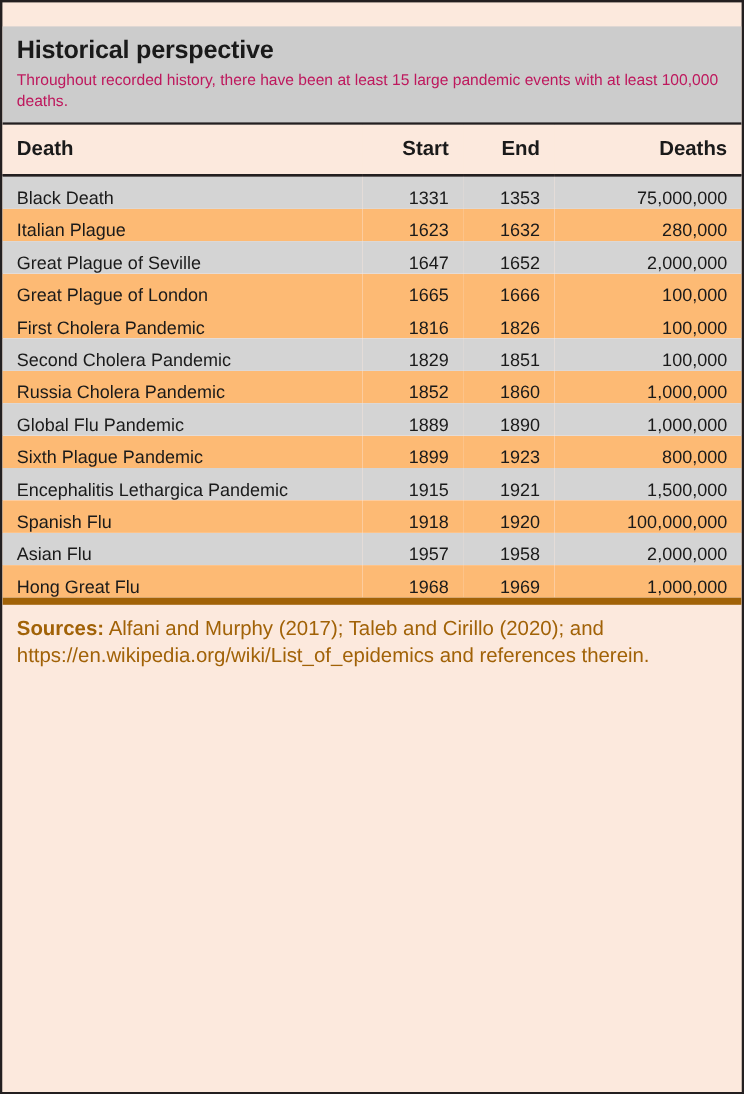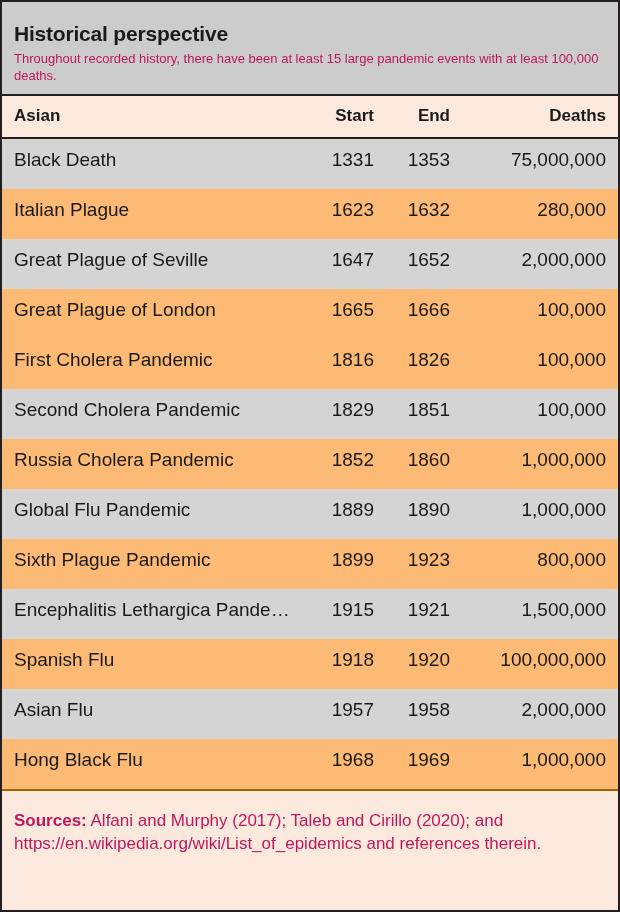--- a/index.html
+++ b/index.html
@@ -18,22 +18,23 @@
     width: 620px;
     height: 912px;
     border: 2px solid #231f20;
     background: #fce9dd;
     display: flex;
     flex-direction: column;
     overflow: hidden;
   }
   .header-block {
     background: #cccccc;
-    padding: 20px 12px 10px 12px;
+    padding: 8px 12px 10px 12px;
     border-bottom: 2px solid #231f20;
+    margin-top: 20px;
   }
   .title {
     font-size: 21px;
     font-weight: bold;
     color: #1a1a1a;
     line-height: 1.15;
     margin: 0 0 4px 0;
     letter-spacing: -0.2px;
   }
   .subtitle {
@@ -54,44 +55,44 @@
     background: #fce9dd;
     padding: 10px 12px 11px 12px;
     border-bottom: 2px solid #231f20;
     text-align: right;
     white-space: nowrap;
   }
   table.data th.col-event {
     text-align: left;
   }
   table.data td {
-    font-size: 19px;
+    font-size: 15px;
     color: #1a1a1a;
-    padding: 10px 12px 18px 12px;
+    padding: 10px 12px 0 12px;
     text-align: right;
     white-space: nowrap;
     overflow: hidden;
     text-overflow: ellipsis;
   }
   table.data td.col-event {
     text-align: left;
   }
   tr.row-odd td { background: #d4d4d4; }
   tr.row-even td { background: #fdba74; }
   .col-w-event { width: 300px; }
   .col-w-start { width: 84px; }
   .col-w-end   { width: 76px; }
   .col-w-deaths{ width: 156px; }
   .sources {
-    border-top: 2px solid #a16207;
+    border-top: 6px solid #a16207;
     background: #fce9dd;
-    padding: 19px 12px 10px 12px;
+    padding: 9px 12px 10px 12px;
     font-size: 17px;
     line-height: 1.33;
-    color: #be185d;
+    color: #a16207;
     flex: 1 1 auto;
     word-break: break-word;
   }
   .sources b { font-weight: bold; }
 </style>
 </head>
 <body>
 
 <div class="panel">
 
@@ -102,21 +103,21 @@
 
   <table class="data">
     <colgroup>
       <col class="col-w-event">
       <col class="col-w-start">
       <col class="col-w-end">
       <col class="col-w-deaths">
     </colgroup>
     <thead>
       <tr>
-        <th class="col-event">Asian</th>
+        <th class="col-event">Death</th>
         <th>Start</th>
         <th>End</th>
         <th>Deaths</th>
       </tr>
     </thead>
     <tbody>
       <tr class="row-odd">
         <td class="col-event">Black Death</td>
         <td>1331</td>
         <td>1353</td>
@@ -182,21 +183,21 @@
         <td>1920</td>
         <td>100,000,000</td>
       </tr>
       <tr class="row-odd">
         <td class="col-event">Asian Flu</td>
         <td>1957</td>
         <td>1958</td>
         <td>2,000,000</td>
       </tr>
       <tr class="row-even">
-        <td class="col-event">Hong Black Flu</td>
+        <td class="col-event">Hong Great Flu</td>
         <td>1968</td>
         <td>1969</td>
         <td>1,000,000</td>
       </tr>
     </tbody>
   </table>
 
   <div class="sources">
     <b>Sources:</b><span> Alfani and Murphy (2017); Taleb and Cirillo (2020); and https://en.wikipedia.org/wiki/List_of_epidemics and references therein.</span>
   </div>

